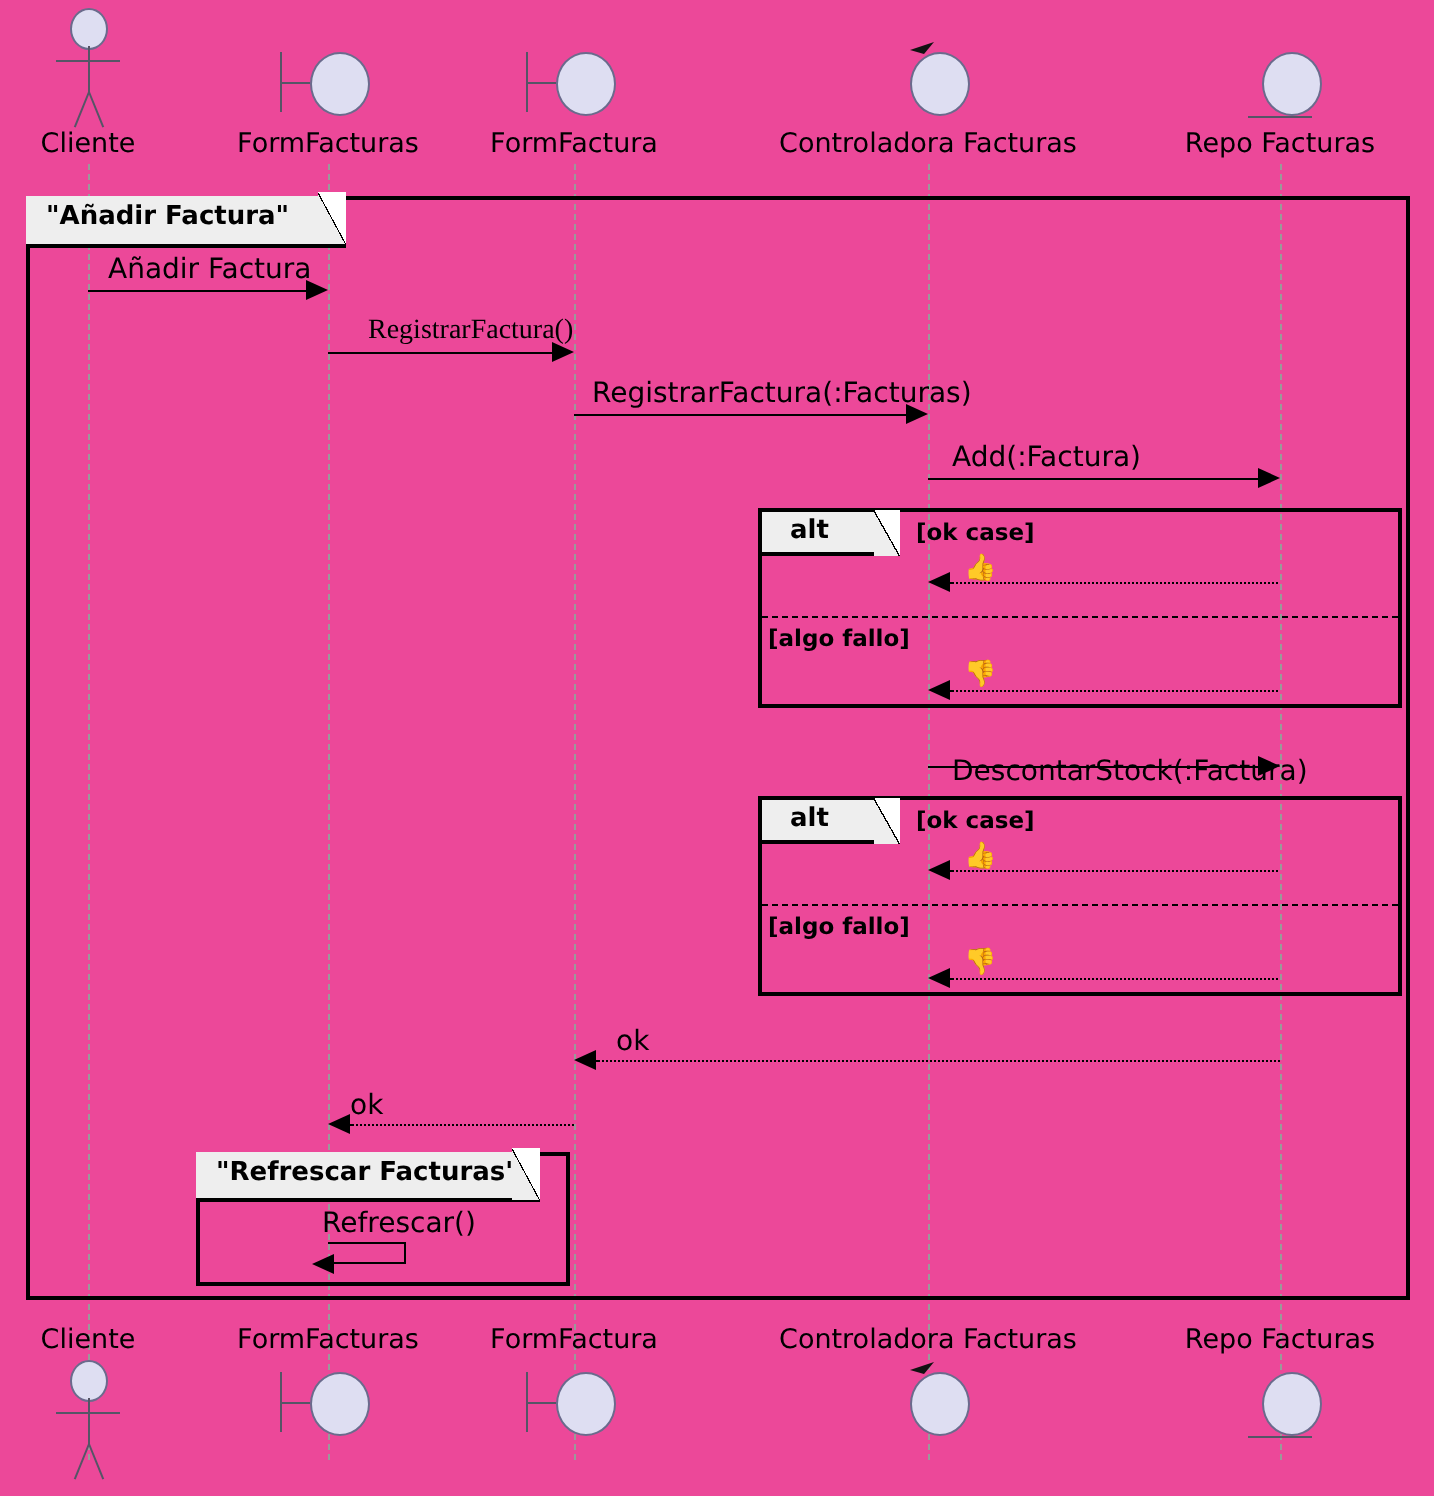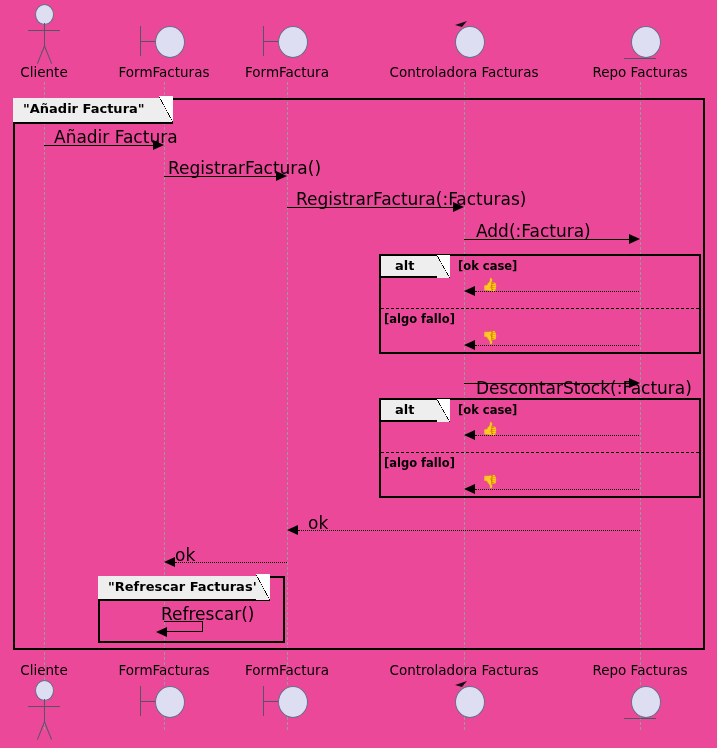--- a/index.html
+++ b/index.html
@@ -203,21 +203,21 @@
     border-bottom: 5px solid transparent;
     border-left: 11px solid #000000;
   }
   .arrowhead.left {
     border-top: 5px solid transparent;
     border-bottom: 5px solid transparent;
     border-right: 11px solid #000000;
   }
   .msg-label {
     position: absolute;
-    font-size: 17px;
+    font-size: 14px;
     color: #000000;
     white-space: nowrap;
   }
   .emoji {
     position: absolute;
     font-size: 13px;
     line-height: 13px;
     white-space: nowrap;
   }
   .self-box {
@@ -288,21 +288,21 @@
   <div class="frame" style="left:13px; top:98px; width:692px; height:552px;"></div>
   <div class="frame-tab" style="left:13px; top:98px; width:160px; height:26px;">
     <span>"Añadir Factura"</span>
     <span class="notch"></span>
   </div>
 
   <div class="msg-label" style="left:54px; top:127px;">Añadir Factura</div>
   <div class="msg-line" style="left:44px; top:145px; width:109px;"></div>
   <div class="arrowhead right" style="left:153px; top:140px;"></div>
 
-  <div class="msg-label" style="left:168px; top:158px;">RegistrarFactura()</div>
+  <div class="msg-label" style="left:184px; top:158px;font-family:Liberation Serif, serif;">RegistrarFactura()</div>
   <div class="msg-line" style="left:164px; top:176px; width:112px;"></div>
   <div class="arrowhead right" style="left:276px; top:171px;"></div>
 
   <div class="msg-label" style="left:296px; top:189px;">RegistrarFactura(:Facturas)</div>
   <div class="msg-line" style="left:287px; top:207px; width:166px;"></div>
   <div class="arrowhead right" style="left:453px; top:202px;"></div>
 
   <div class="msg-label" style="left:476px; top:221px;">Add(:Factura)</div>
   <div class="msg-line" style="left:464px; top:239px; width:165px;"></div>
   <div class="arrowhead right" style="left:629px; top:234px;"></div>

